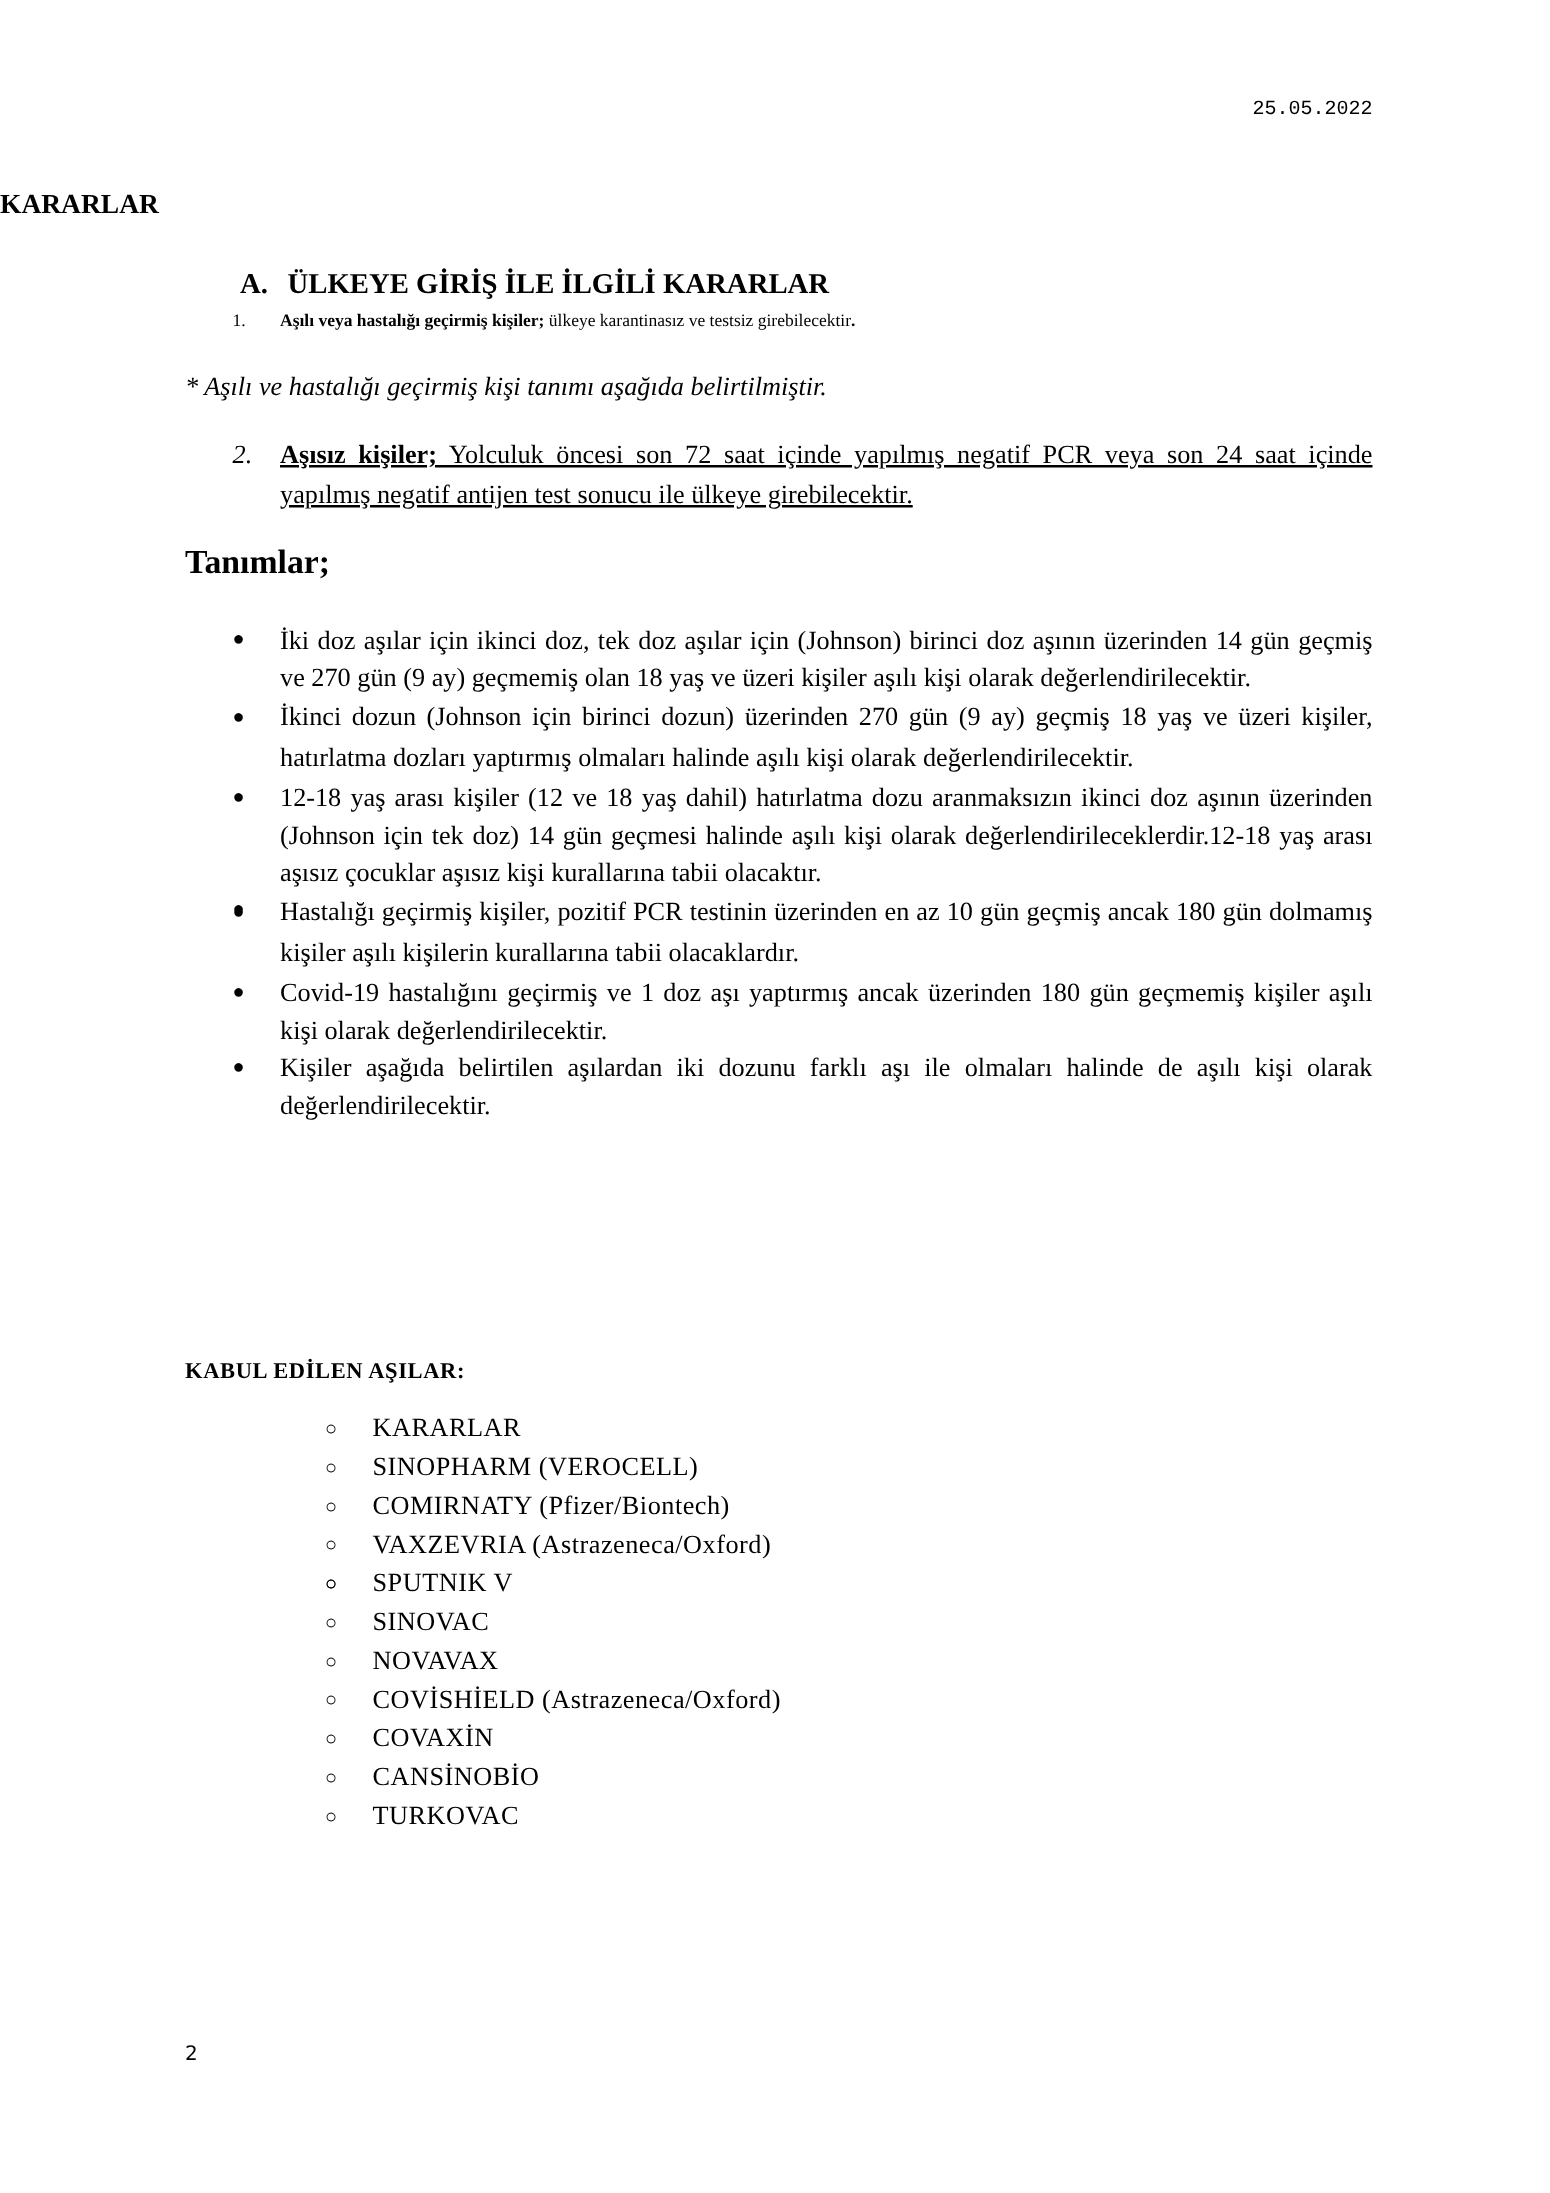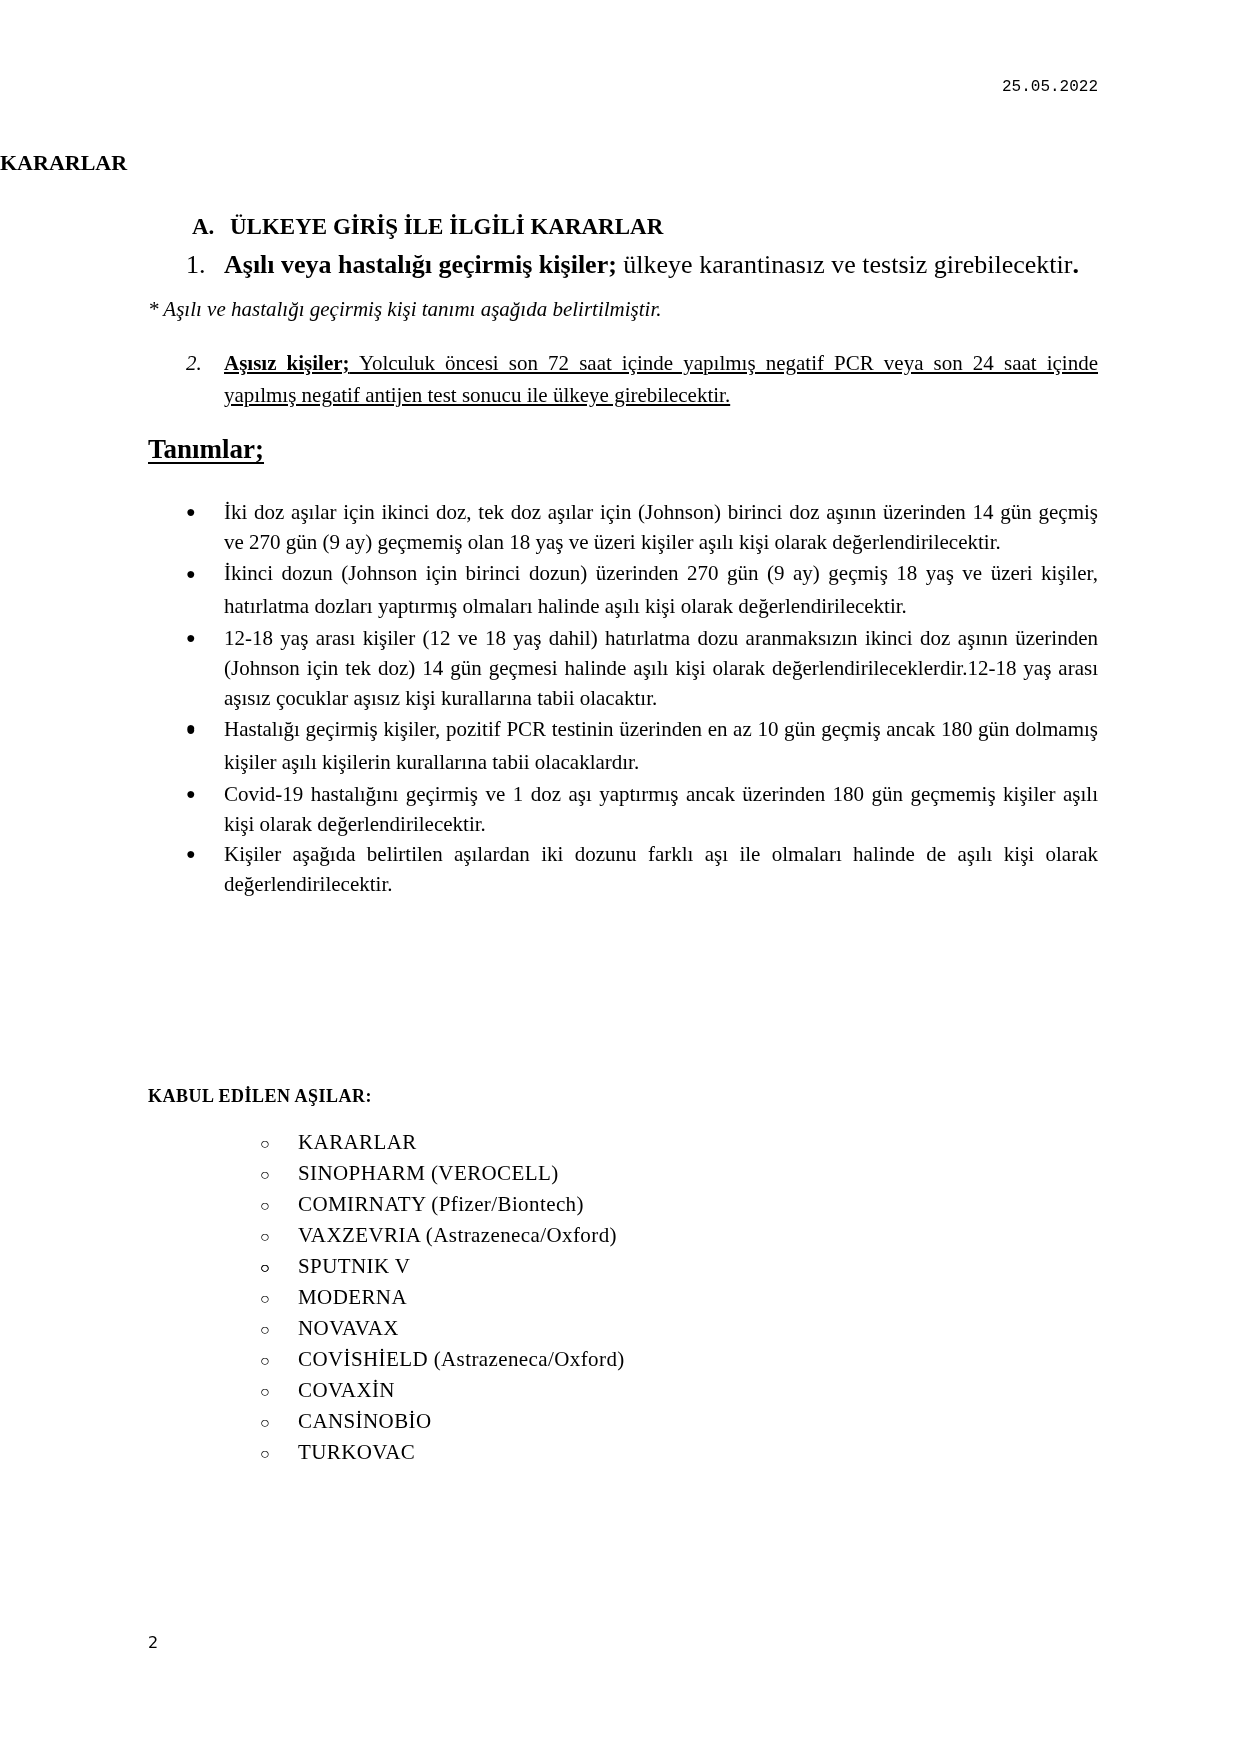--- a/index.html
+++ b/index.html
@@ -13,32 +13,32 @@
     }
     .title {
       position: absolute; top: 150px; left: 0; width: 1240px; 
       font-weight: bold; font-size: 22px;
     }
     .section-a {
       position: absolute; top: 214px; left: 192px;
       font-weight: bold; font-size: 23px;
     }
     .section-a .letter { display: inline-block; width: 38px; }
-    .item1 { position: absolute; top: 250px; left: 186px; font-size: 26px; }
+    .item1 { position: absolute; top: 250px; left: 186px; font-size: 14px; }
     .num { display: inline-block; width: 38px; }
     .note { position: absolute; top: 297px; left: 148px; font-style: italic; font-size: 21px; }
     .item2 {
       position: absolute; top: 347px; left: 186px; width: 912px; line-height: 32px;
       font-size: 21px; text-align: justify;
     }
     .item2 .num { font-style: italic; position: absolute; left: 0; }
     .item2 .body { display: block; padding-left: 38px; text-decoration: underline; }
     .tanimlar {
       position: absolute; top: 434px; left: 148px; font-weight: bold; font-size: 27px;
-      text-decoration: underline; text-underline-offset: 4px; text-decoration-thickness: 2px;
+      text-underline-offset: 4px; text-decoration-thickness: 2px;
     }
     .bullets { position: absolute; top: 497px; left: 186px; width: 912px; margin: 0; padding: 0; list-style: none; }
     .bullets li { position: relative; padding-left: 38px; text-align: justify; line-height: 30px; font-size: 21px; }
     .bullets li.spaced { line-height: 33px; }
     .bullets .dot { position: absolute; left: 0; top: 0; font-size: 16px; }
     .kabul { position: absolute; top: 1086px; left: 148px; font-weight: bold; font-size: 18px; letter-spacing: 0.5px; }
     .vaccines { position: absolute; top: 1127px; left: 260px; margin: 0; padding: 0; list-style: none; }
     .vaccines li { position: relative; padding-left: 38px; line-height: 31px; font-size: 21px; letter-spacing: 0.4px; }
     .vaccines .circle { position: absolute; left: 0; top: 1px; font-size: 16px; }
     .page-num { position: absolute; top: 1633px; left: 148px; font-family: "DejaVu Sans", sans-serif; font-size: 16px; }
@@ -79,21 +79,21 @@
 
 <div class="kabul">KABUL EDİLEN AŞILAR:</div>
 
 <ul class="vaccines">
   <li><span class="circle">○</span><span>KARARLAR</span></li>
   <li><span class="circle">○</span><span>SINOPHARM (VEROCELL)</span></li>
   <li><span class="circle">○</span><span>COMIRNATY (Pfizer/Biontech)</span></li>
   <li><span class="circle">○</span><span>VAXZEVRIA (Astrazeneca/Oxford)</span></li>
   <li><span class="circle">○</span></li>
   <li><span class="circle">○</span><span>SPUTNIK V</span></li>
-  <li><span class="circle">○</span><span>MODERNA</span></li>
+  <li><span class="circle">○</span><span>SINOVAC</span></li>
   <li><span class="circle">○</span><span>NOVAVAX</span></li>
   <li><span class="circle">○</span><span>COVİSHİELD (Astrazeneca/Oxford)</span></li>
   <li><span class="circle">○</span><span>COVAXİN</span></li>
   <li><span class="circle">○</span><span>CANSİNOBİO</span></li>
   <li><span class="circle">○</span><span>TURKOVAC</span></li>
 </ul>
 
 <div class="page-num">2</div>
 
 </body></html>

